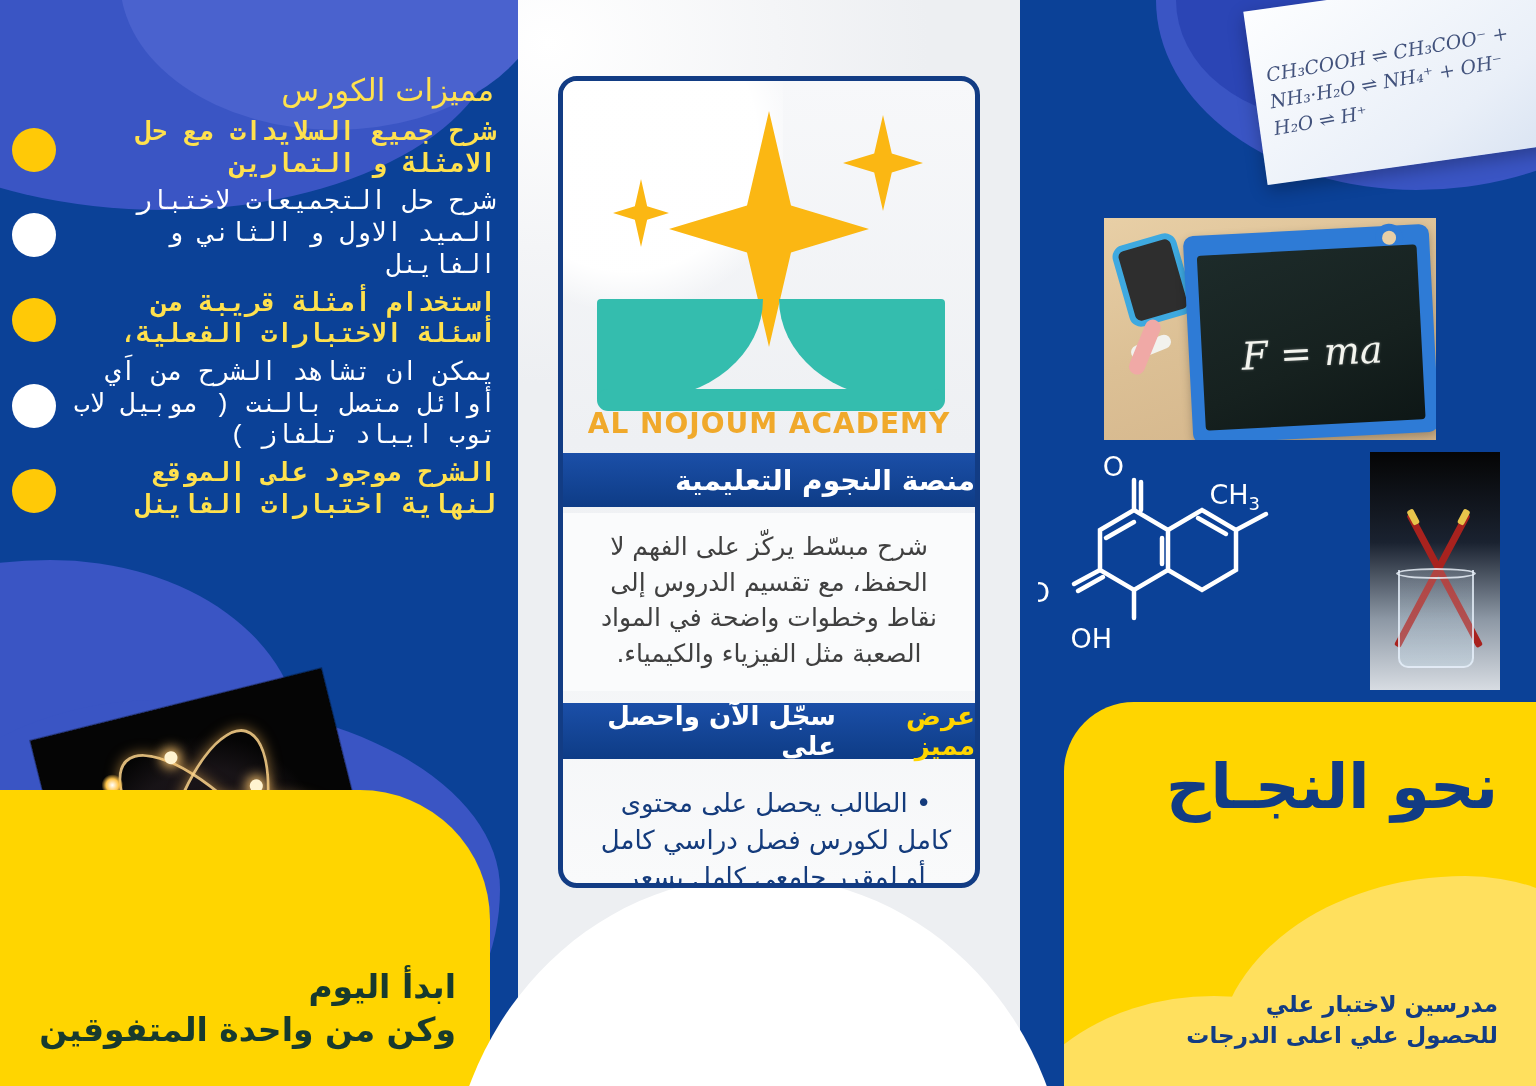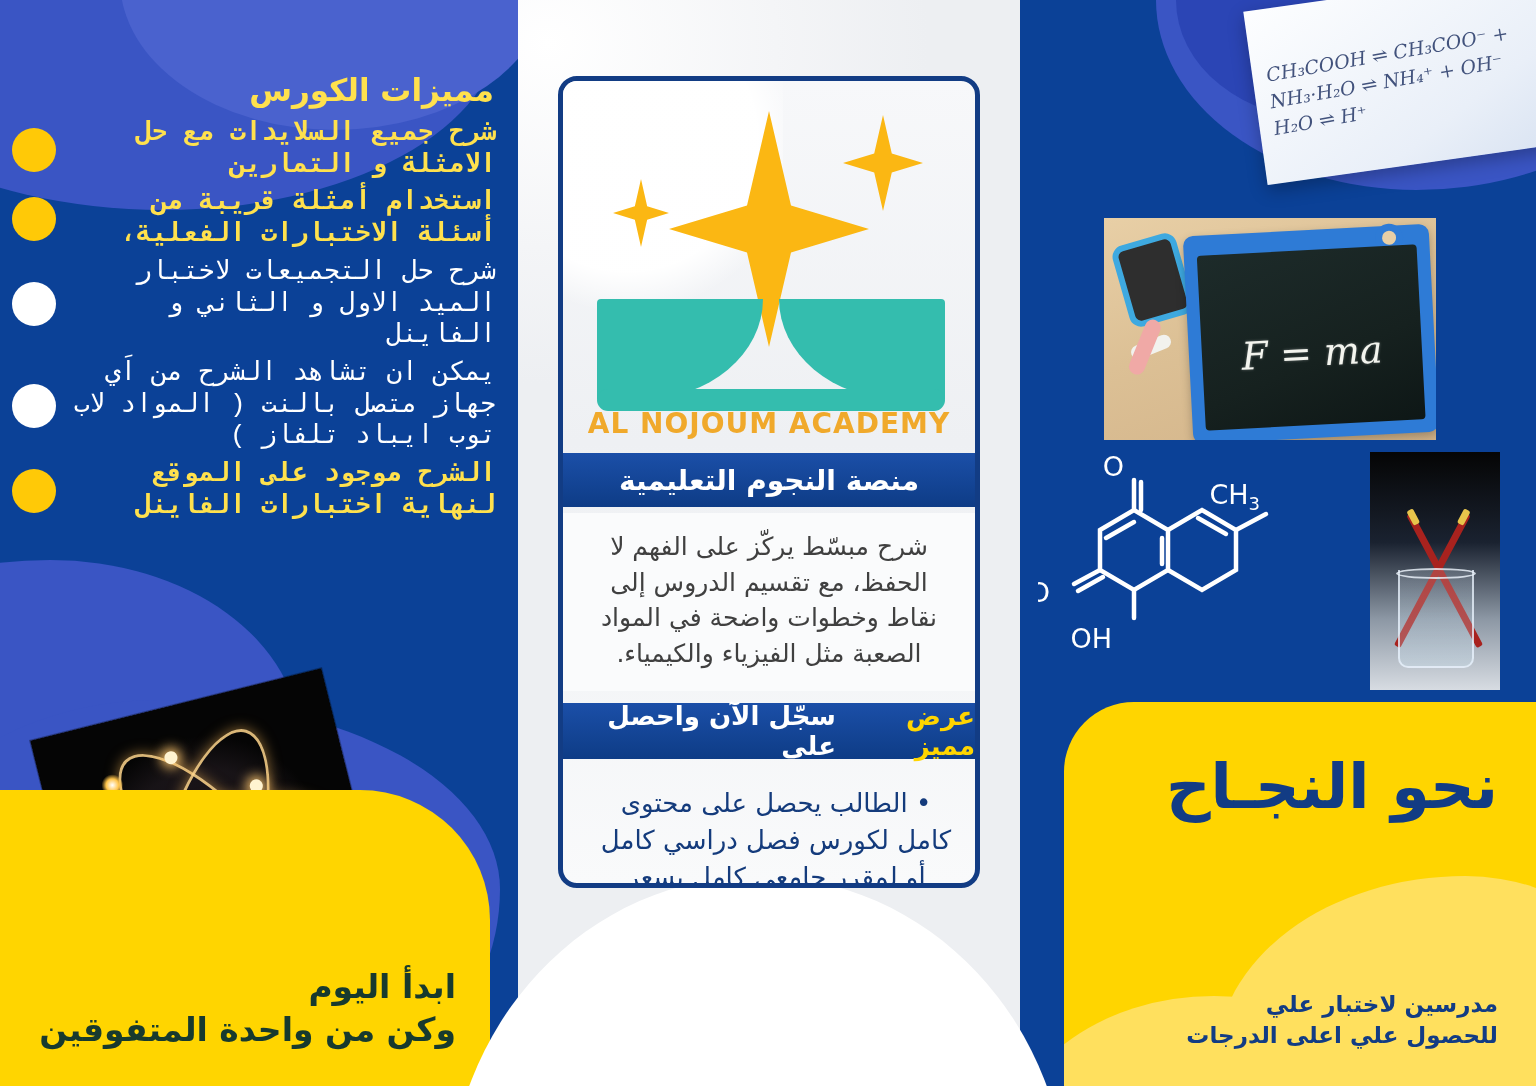--- a/index.html
+++ b/index.html
@@ -19,21 +19,21 @@
   .blob-ml { left:-220px; top:560px; width:520px; height:330px; border-radius:52% 48% 55% 45%/48% 55% 45% 52%; }
   .blob-bl { left:-120px; top:700px; width:620px; height:420px; border-radius:45% 55% 40% 60%/50% 45% 55% 50%; background:#3A55C4; }
   .blob-tr { right:-140px; top:-190px; width:520px; height:380px; border-radius:55% 45% 50% 50%/50% 55% 45% 50%; background:#3A55C4; }
   .blob-tr2 { right:60px; top:-120px; width:300px; height:240px; border-radius:50%; background:#2B45B5; }
 
   
   .left-col { position:absolute; left:0; top:0; width:518px; height:1086px; }
 
   .left-heading {
     position:absolute; right:24px; top:72px; width:380px;
-    text-align:right; color:#FFE14D; font-weight:bold; font-size:31px;
+    text-align:right; color:#FFE14D; font-weight:normal; font-size:31px;
     line-height:1.18; letter-spacing:0;
   }
 
   .feature-list { position:absolute; right:18px; top:118px; width:488px; }
   .feature-row { display:flex; align-items:center; justify-content:flex-start;
                  flex-direction:row-reverse; gap:14px; margin-bottom:6px;font-family:Liberation Mono, monospace; }
   .feature-text { flex:1; text-align:right; font-size:26px; line-height:1.22;
                   padding-right:4px; }
   .feature-text.bold { color:#FFE14D; font-weight:bold; }
   .feature-text.plain { color:#FFFFFF; font-weight:500; }
@@ -124,21 +124,21 @@
   .logo-wordmark {
     position:absolute; left:0; top:316px; width:100%; text-align:center;
     color:#F0A92B; font-weight:bold; font-size:28px; letter-spacing:1px;
     direction:ltr;
   }
 
   
   .bar-title {
     position:absolute; left:0; top:372px; width:100%; height:54px;
     background:linear-gradient(180deg,#1B4FA8 0%, #0E3C86 100%);
-    display:flex; align-items:center; justify-content:center;
+    display:flex; align-items:center; 
   }
   .bar-title span { color:#FFFFFF; font-weight:bold; font-size:28px; }
 
   .card-para {
     position:absolute; left:0; top:432px; width:100%;
     padding:16px 26px 20px 26px; text-align:center;
     color:#404040; font-size:25px; line-height:1.42; font-weight:500;
     background:#FAFBFC;
   }
 
@@ -275,32 +275,32 @@
     <div class="left-heading">مميزات الكورس</div>
 
     <div class="feature-list">
 
       <div class="feature-row">
         <div class="dot yellow"></div>
         <div class="feature-text bold">شرح جميع السلايدات مع حل الامثلة و التمارين</div>
       </div>
 
       <div class="feature-row">
+        <div class="dot white"></div>
+        <div class="feature-text plain">شرح حل التجميعات لاختبار الميد الاول و الثاني و الفاينل</div>
+      </div>
+
+      <div class="feature-row">
         <div class="dot yellow"></div>
         <div class="feature-text bold">استخدام أمثلة قريبة من أسئلة الاختبارات الفعلية،</div>
       </div>
 
       <div class="feature-row">
         <div class="dot white"></div>
-        <div class="feature-text plain">شرح حل التجميعات لاختبار الميد الاول و الثاني و الفاينل</div>
-      </div>
-
-      <div class="feature-row">
-        <div class="dot white"></div>
-        <div class="feature-text plain">يمكن ان تشاهد الشرح من اَي جهاز متصل بالنت ( المواد لاب توب ايباد تلفاز )</div>
+        <div class="feature-text plain">يمكن ان تشاهد الشرح من اَي أوائل متصل بالنت ( موبيل لاب توب ايباد تلفاز )</div>
       </div>
 
       <div class="feature-row">
         <div class="dot yellow"></div>
         <div class="feature-text bold">الشرح موجود على الموقع لنهاية اختبارات الفاينل</div>
       </div>
 
     </div>
 
     <div class="atom-card">

